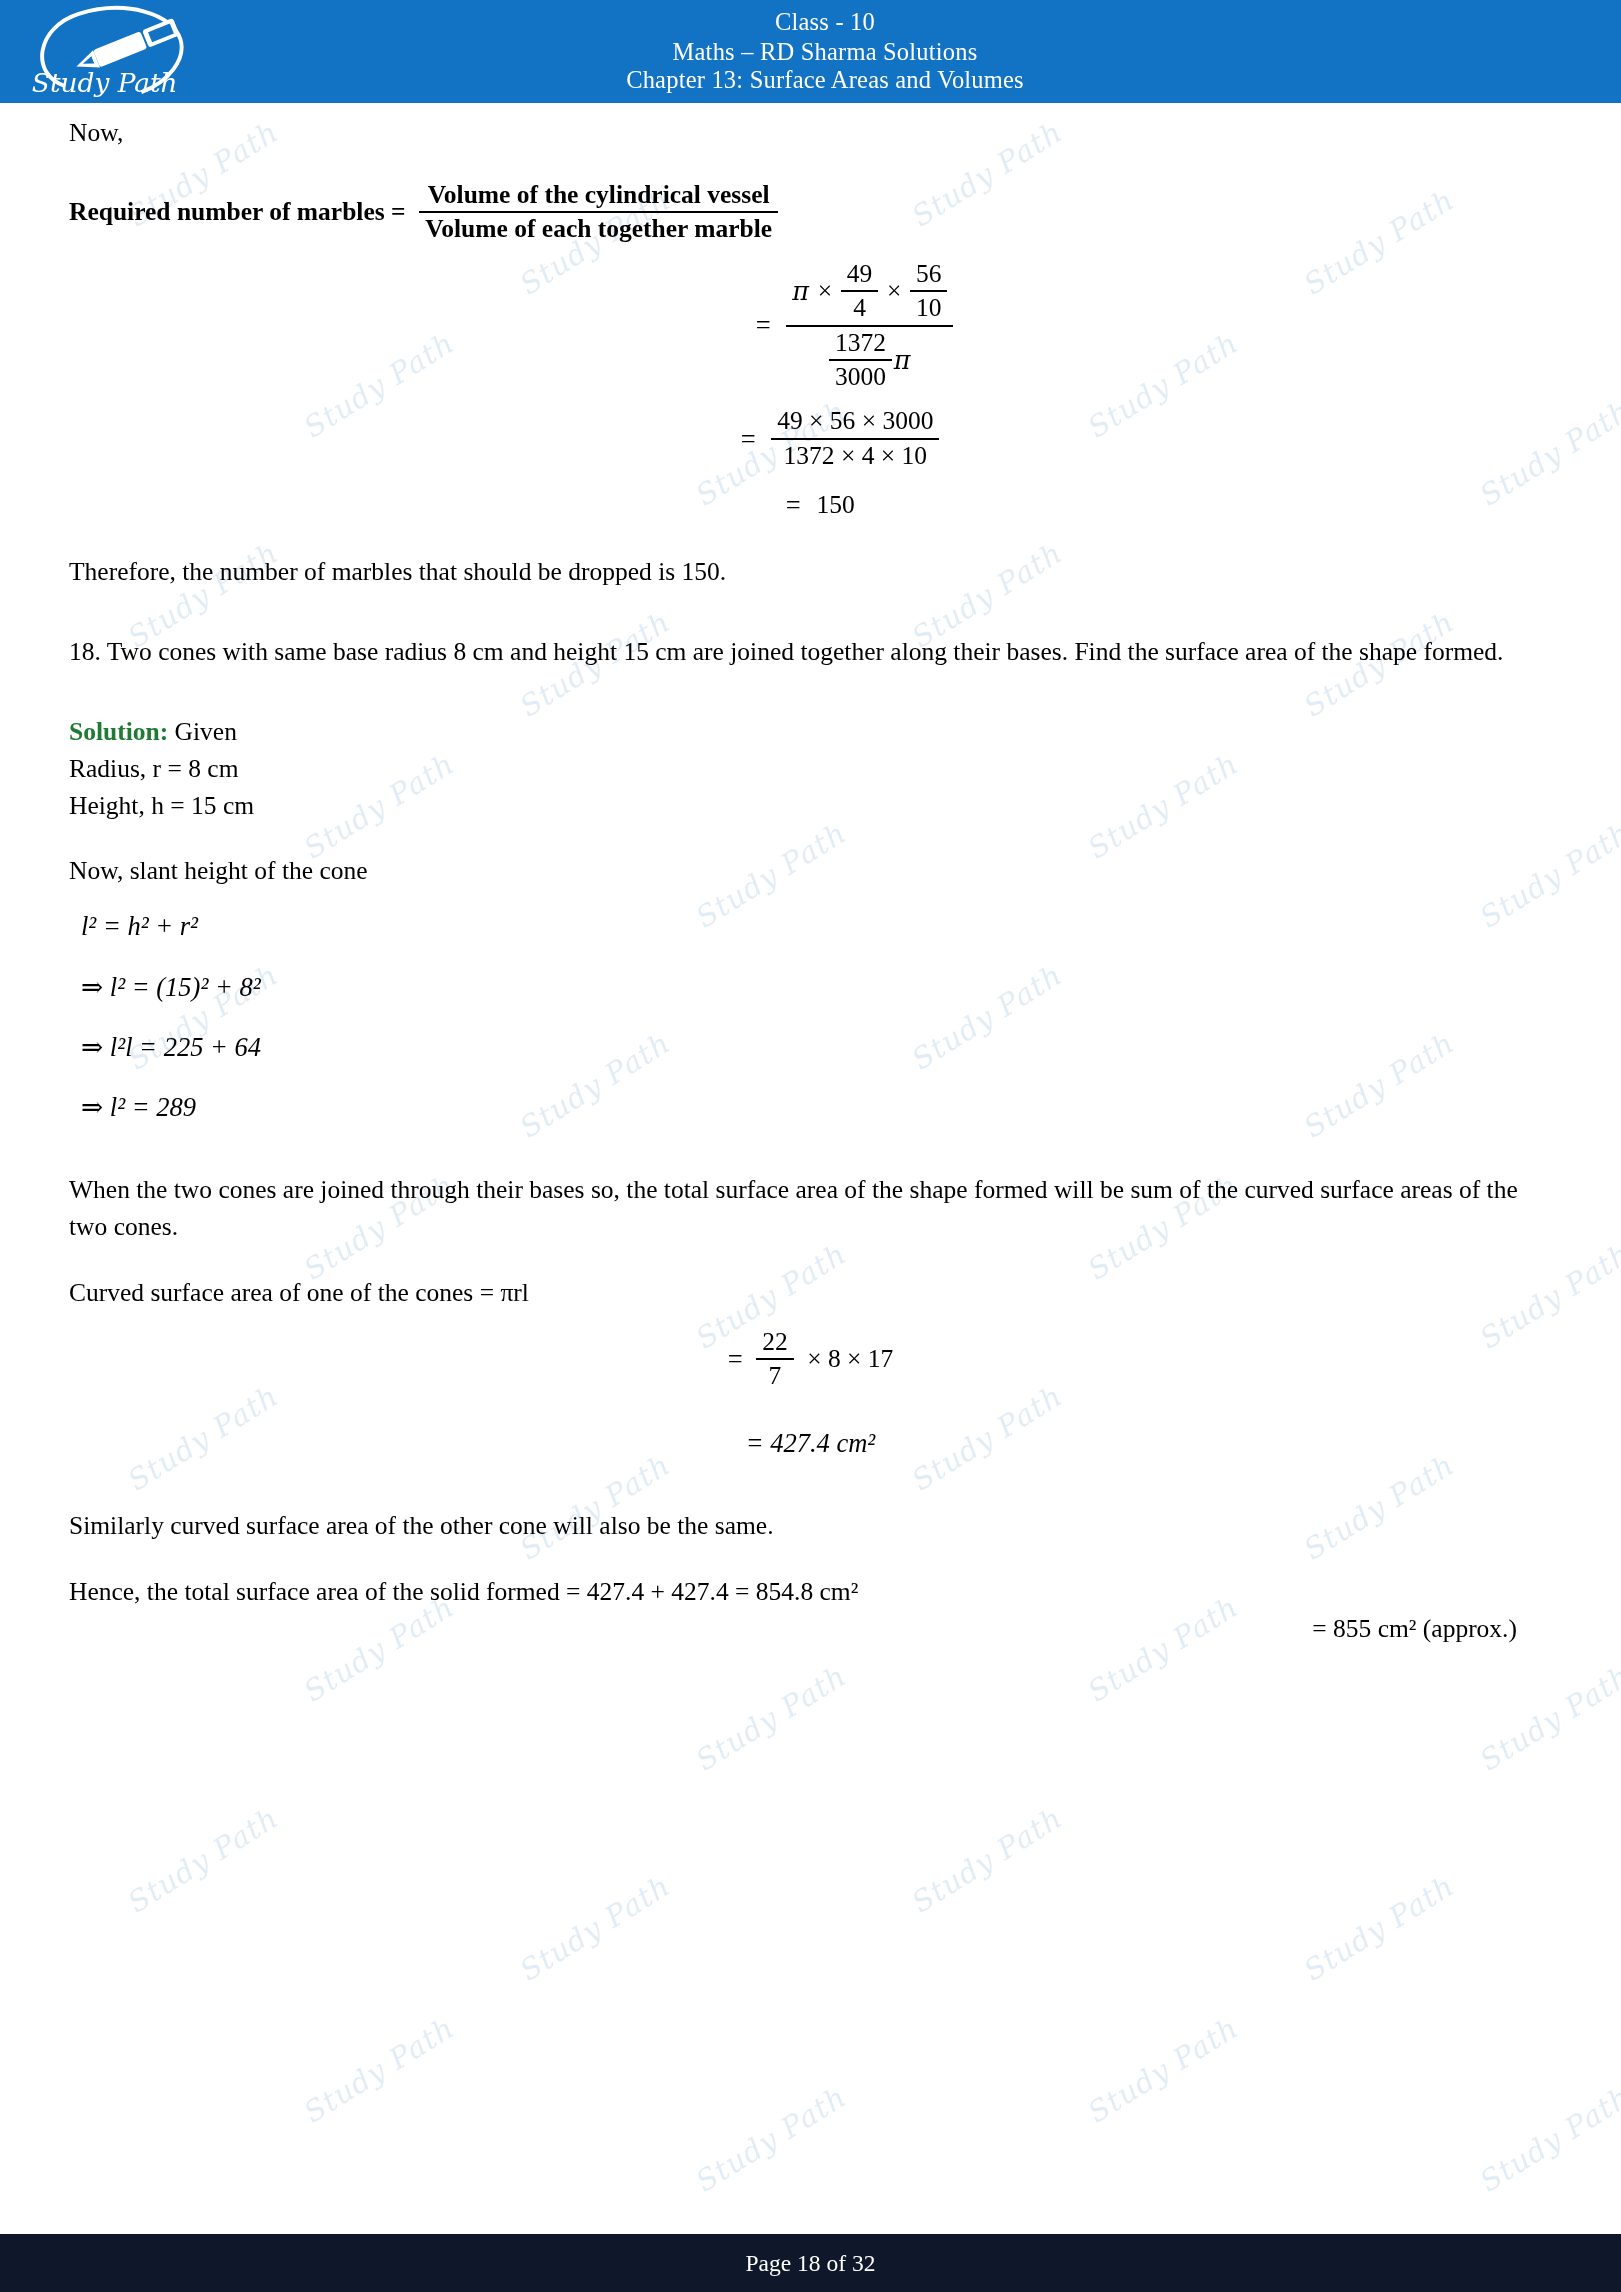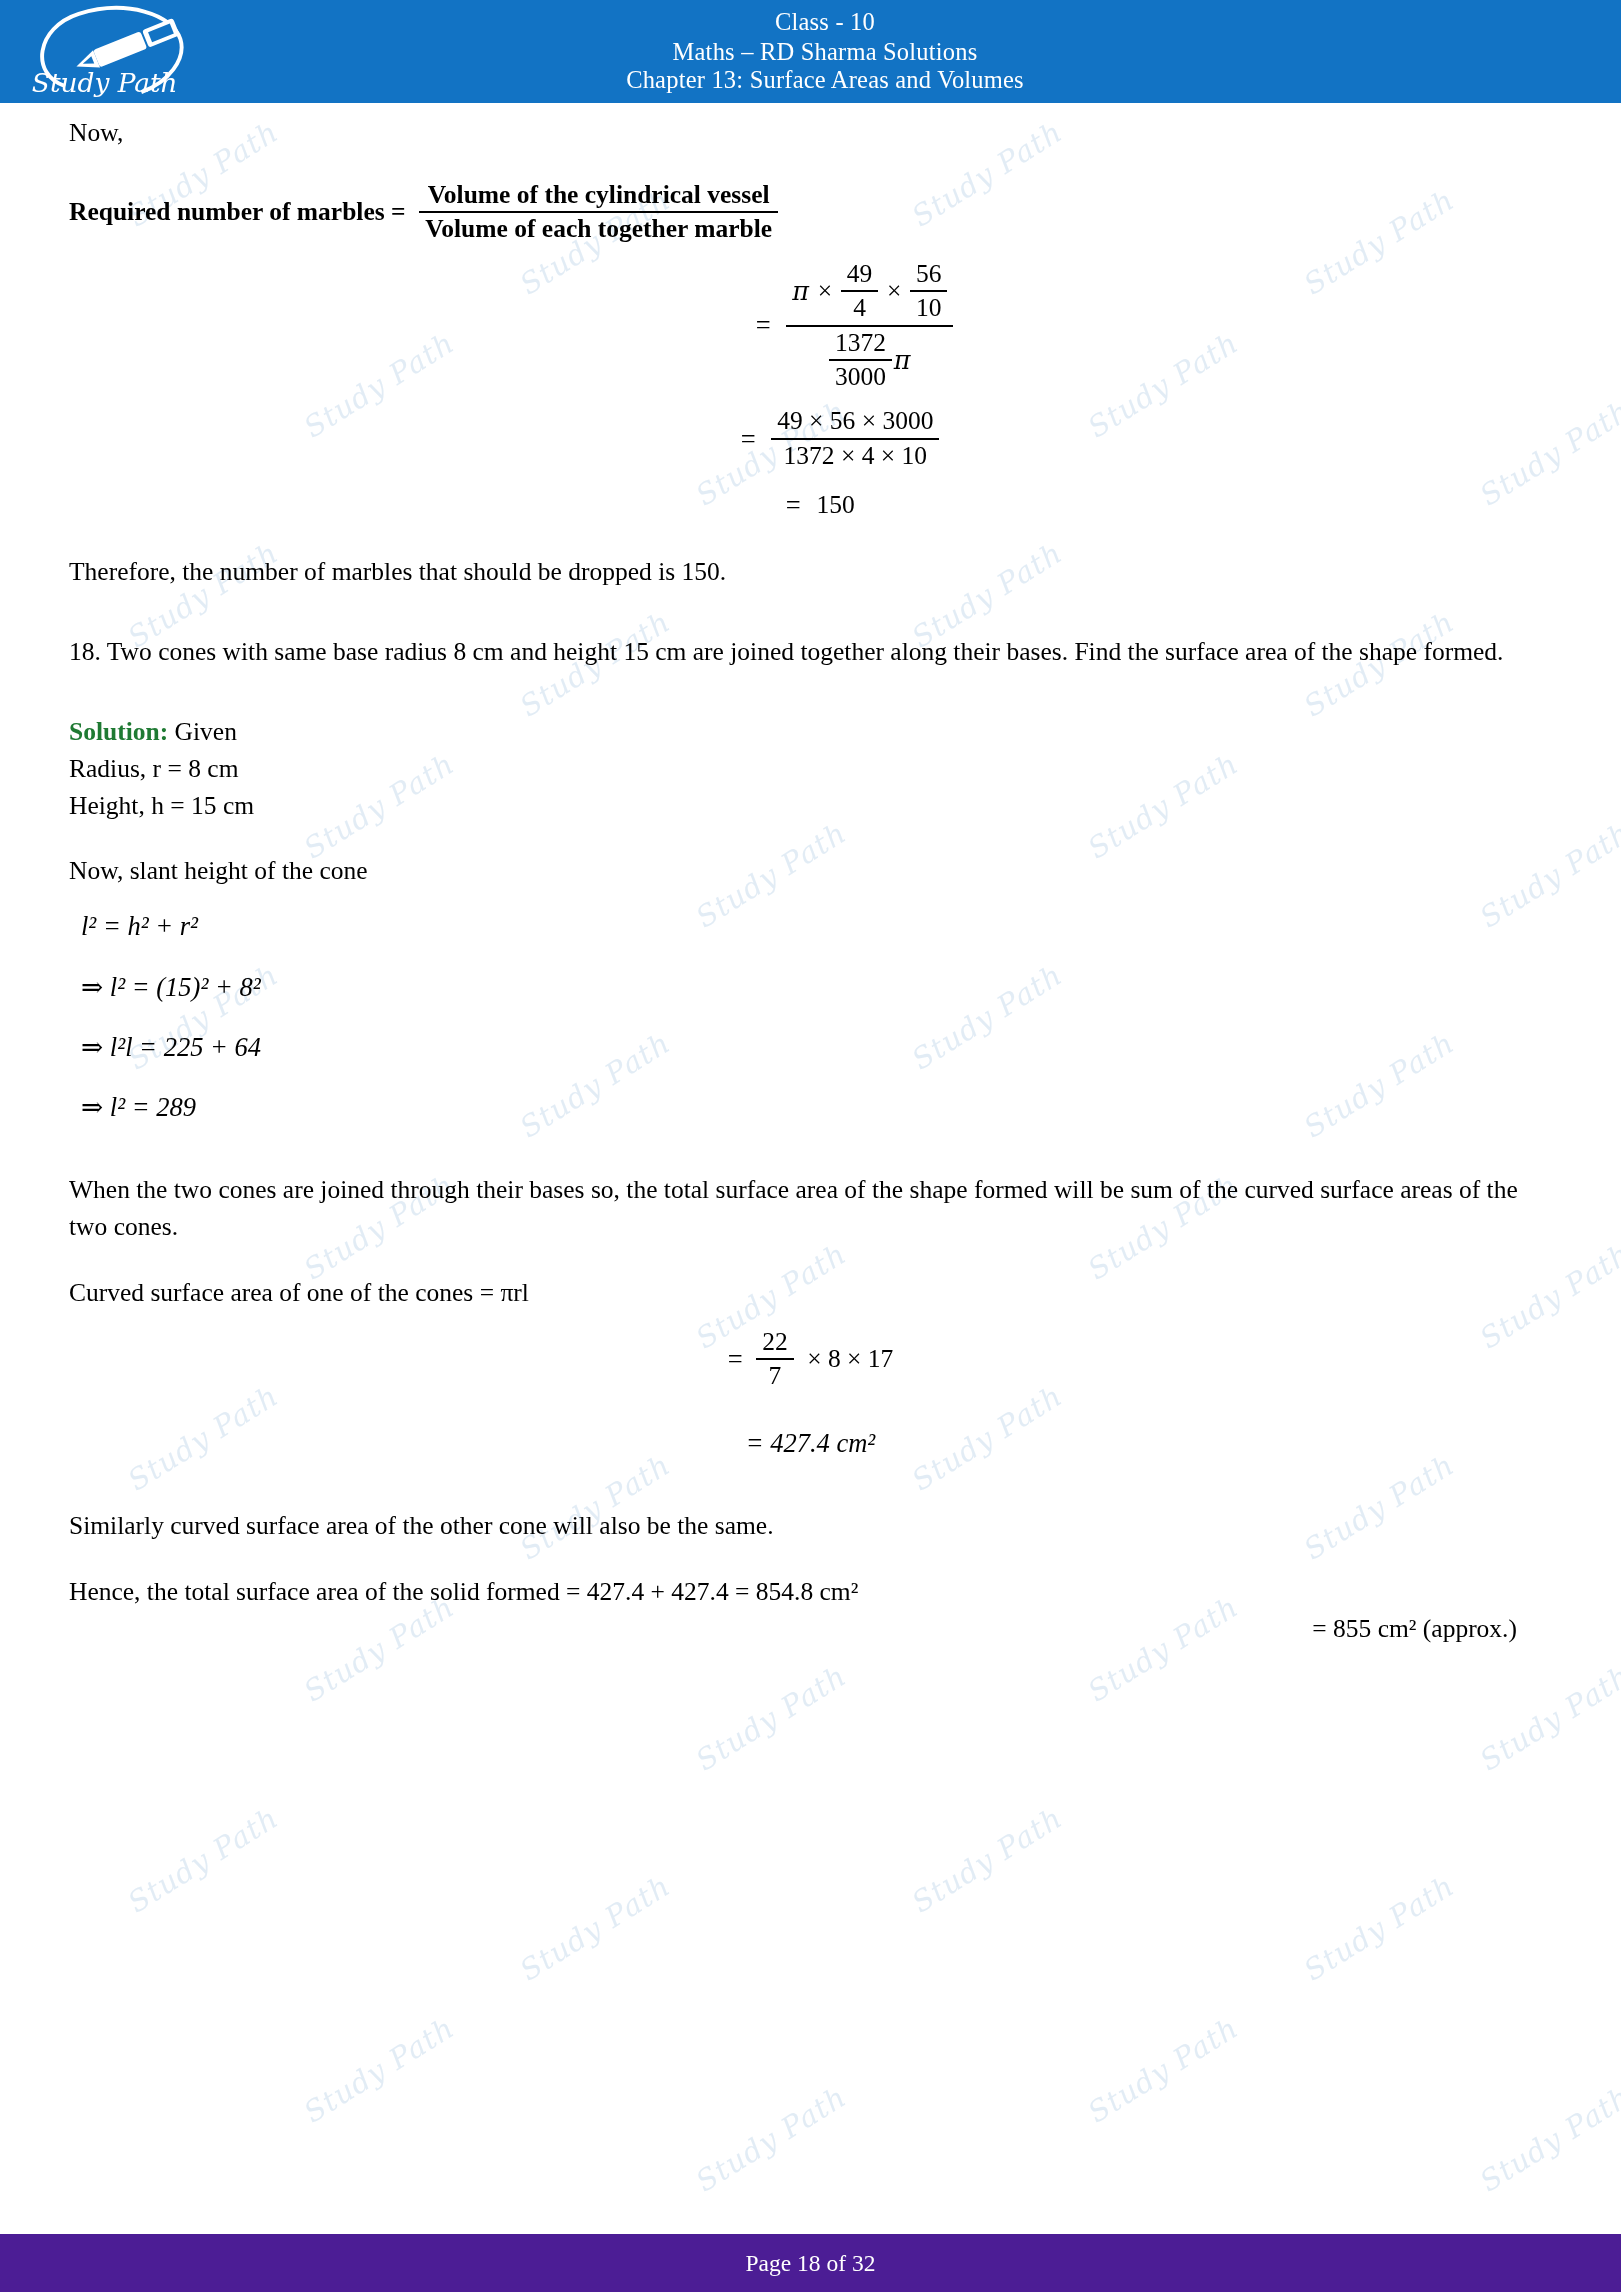--- a/index.html
+++ b/index.html
@@ -120,21 +120,21 @@
     padding: 4.9px 0;
   }
 
   
   .footer {
     position: absolute;
     left: 0;
     bottom: 0;
     width: 100%;
     height: 59px;
-    background: #4c1d95;
+    background: #0f172a;
     color: #ffffff;
     display: flex;
     align-items: center;
     justify-content: center;
     font-size: 23.5px;
     z-index: 3;
     font-family: "Liberation Serif","DejaVu Serif",serif;
   }
 </style>
 </head>

